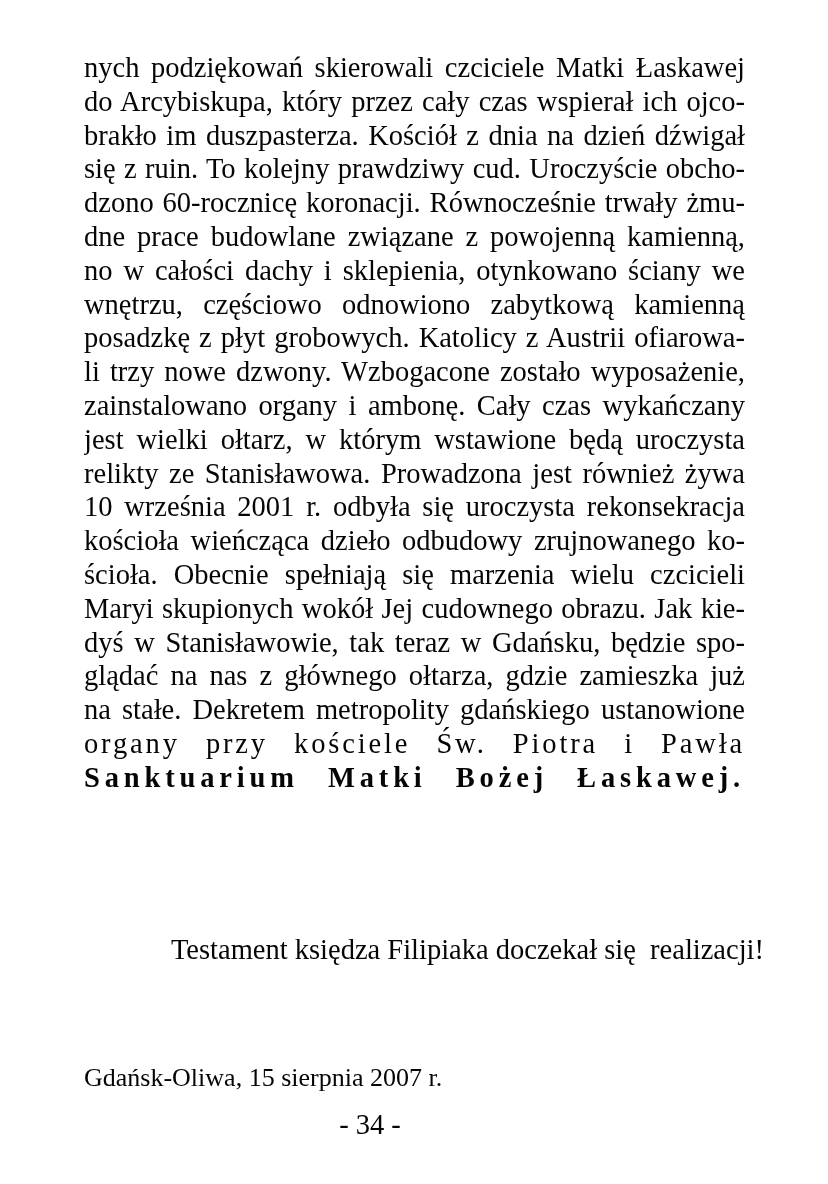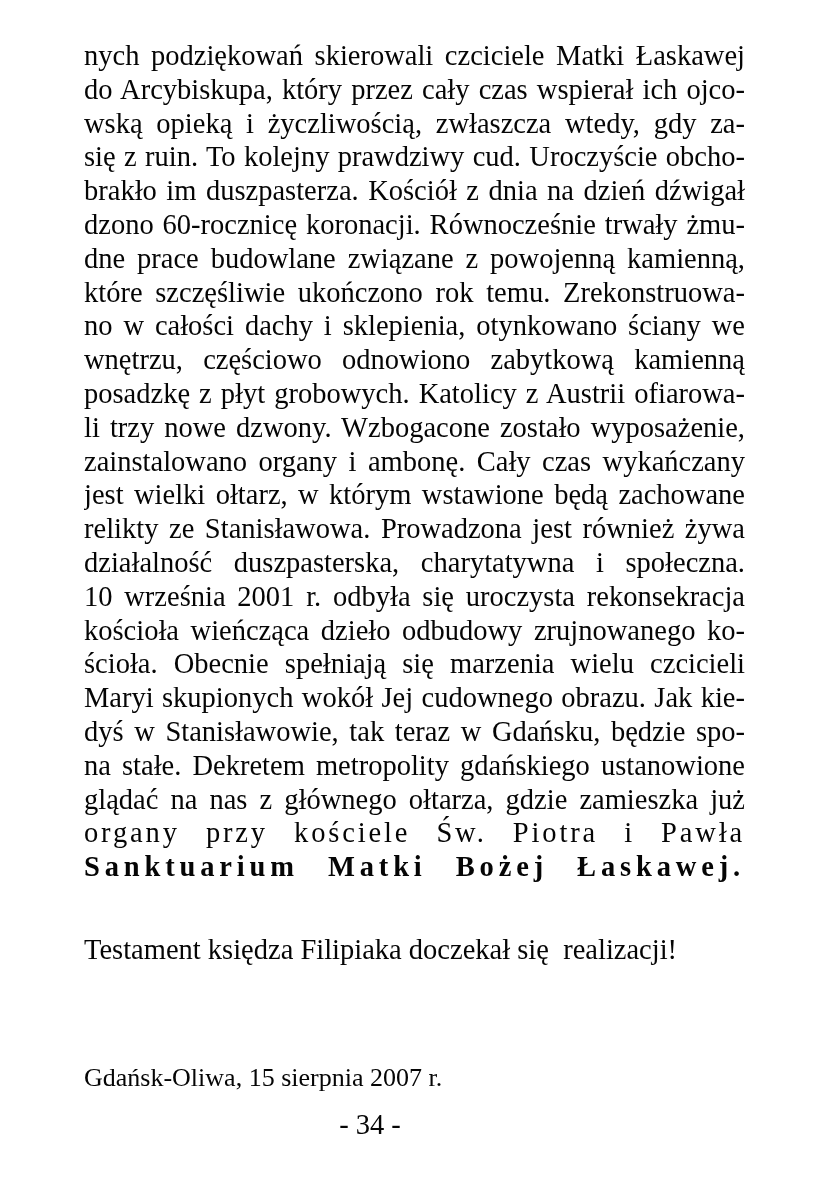--- a/index.html
+++ b/index.html
@@ -16,21 +16,21 @@
     overflow: hidden;
   }
   .page {
     position: absolute;
     inset: 0;
     background: #ffffff;
   }
   .text-block {
     position: absolute;
     left: 84px;
-    top: 39px;
+    top: 51px;
     width: 661px;
     font-size: 28.5px;
     line-height: 33.8px;
   }
   .line {
     text-align: justify;
     text-align-last: justify;
     text-justify: inter-word;
     height: 33.8px;
     overflow: hidden;
@@ -43,20 +43,21 @@
     letter-spacing: 0.17em;
   }
   .closing-line {
     position: absolute;
     left: 84px;
     top: 933px;
     width: 680px;
     font-size: 28.5px;
     line-height: 33.8px;
     white-space: pre-wrap;
+    text-align: right;
   }
   .dateline {
     position: absolute;
     left: 84px;
     top: 1063px;
     font-size: 26px;
     line-height: 30px;
   }
   .page-number {
     position: absolute;
@@ -69,41 +70,38 @@
   }
 </style>
 </head>
 <body>
 
 <div class="page">
 
   <div class="text-block">
     <div class="line">nych podziękowań skierowali czciciele Matki Łaskawej</div>
     <div class="line">do Arcybiskupa, który przez cały czas wspierał ich ojco-</div>
-    <div class="line">wską opieką i życzliwością, zwłaszcza wtedy, gdy za-</div>
+    <div class="line">brakło im duszpasterza. Kościół z dnia na dzień dźwigał</div>
     <div class="line">się z ruin. To kolejny prawdziwy cud. Uroczyście obcho-</div>
-    <div class="line">brakło im duszpasterza. Kościół z dnia na dzień dźwigał</div>
     <div class="line">dzono 60-rocznicę koronacji. Równocześnie trwały żmu-</div>
     <div class="line">dne prace budowlane związane z powojenną kamienną,</div>
-    <div class="line">które szczęśliwie ukończono rok temu. Zrekonstruowa-</div>
     <div class="line">no w całości dachy i sklepienia, otynkowano ściany we</div>
     <div class="line">wnętrzu, częściowo odnowiono zabytkową kamienną</div>
     <div class="line">posadzkę z płyt grobowych. Katolicy z Austrii ofiarowa-</div>
     <div class="line">li trzy nowe dzwony. Wzbogacone zostało wyposażenie,</div>
     <div class="line">zainstalowano organy i ambonę. Cały czas wykańczany</div>
-    <div class="line">jest wielki ołtarz, w którym wstawione będą zachowane</div>
+    <div class="line">jest wielki ołtarz, w którym wstawione będą uroczysta</div>
     <div class="line">relikty ze Stanisławowa. Prowadzona jest również żywa</div>
-    <div class="line">działalność duszpasterska, charytatywna i społeczna.</div>
     <div class="line">10 września 2001 r. odbyła się uroczysta rekonsekracja</div>
     <div class="line">kościoła wieńcząca dzieło odbudowy zrujnowanego ko-</div>
     <div class="line">ścioła. Obecnie spełniają się marzenia wielu czcicieli</div>
     <div class="line">Maryi skupionych wokół Jej cudownego obrazu. Jak kie-</div>
     <div class="line">dyś w Stanisławowie, tak teraz w Gdańsku, będzie spo-</div>
+    <div class="line">glądać na nas z głównego ołtarza, gdzie zamieszka już</div>
     <div class="line">na stałe. Dekretem metropolity gdańskiego ustanowione</div>
-    <div class="line">glądać na nas z głównego ołtarza, gdzie zamieszka już</div>
     <div class="line spaced">organy przy kościele Św. Piotra i Pawła</div>
     <div class="line bold-spaced">Sanktuarium Matki Bożej Łaskawej.</div>
   </div>
 
   <div class="closing-line">Testament księdza Filipiaka doczekał się  realizacji!</div>
 
   <div class="dateline">Gdańsk-Oliwa, 15 sierpnia 2007 r.</div>
 
   <div class="page-number">- 34 -</div>
 

